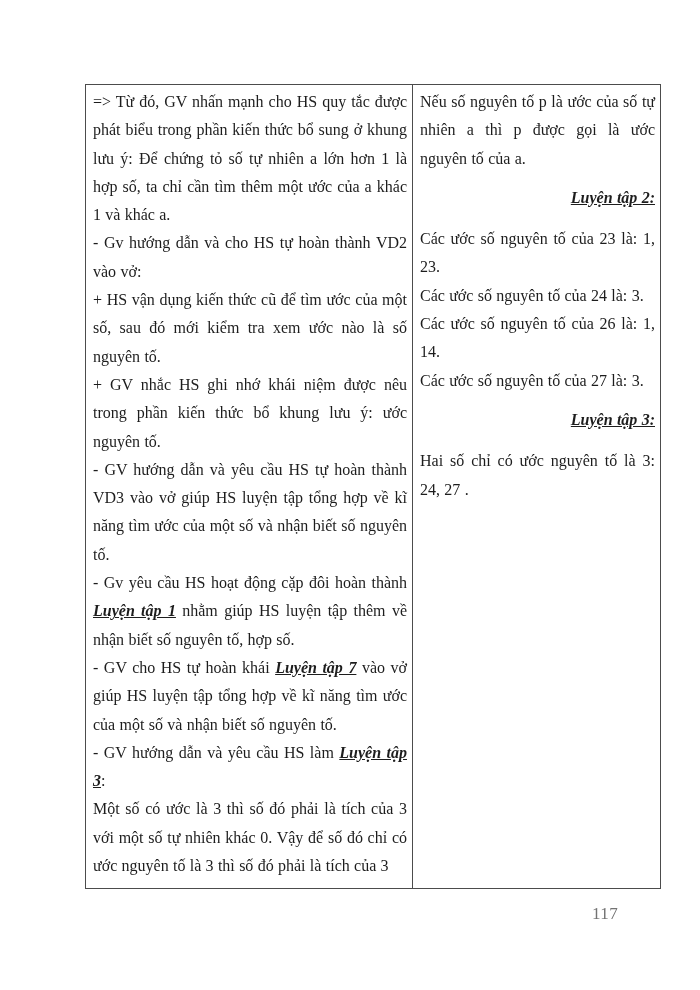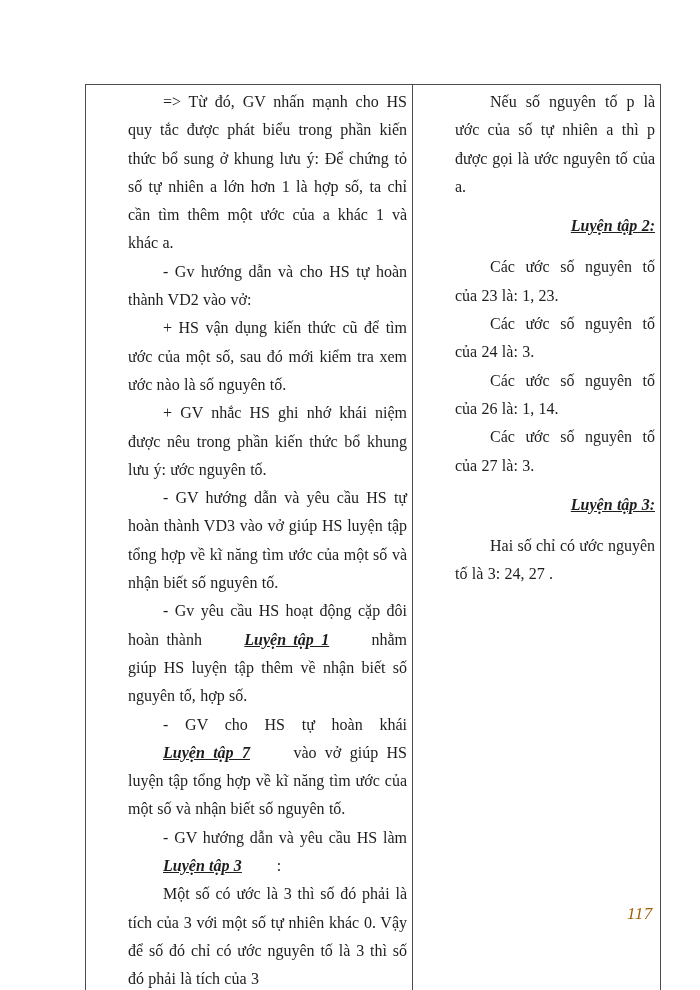--- a/index.html
+++ b/index.html
@@ -1,15 +1,15 @@
 <!DOCTYPE html>
 <html><head>
 <meta charset="utf-8">
 <style>
-  * { box-sizing: border-box; padding-left: 35px; }
+  * { box-sizing: border-box; }
   html, body { margin: 0; padding: 0; }
   body {
     width: 700px;
     height: 990px;
     background: #ffffff;
     font-family: "Liberation Serif", "DejaVu Serif", serif;
     color: #1d1d1d;
   }
   .page {
     position: relative;
@@ -51,23 +51,22 @@
   span.emph {
     font-weight: bold;
     font-style: italic;
     text-decoration: underline;
   }
   .page-number {
     position: absolute;
     left: 592px;
     top: 904px;
     font-size: 17px;
-    color: #a16207;
+    color: #737373;
     letter-spacing: 0.5px;
-    font-style: italic;
   }
 </style>
 </head>
 <body>
 
 <div class="page">
   <table class="lesson-table">
     <tbody>
       <tr>
         <td class="cell col-left" id="col-left">

